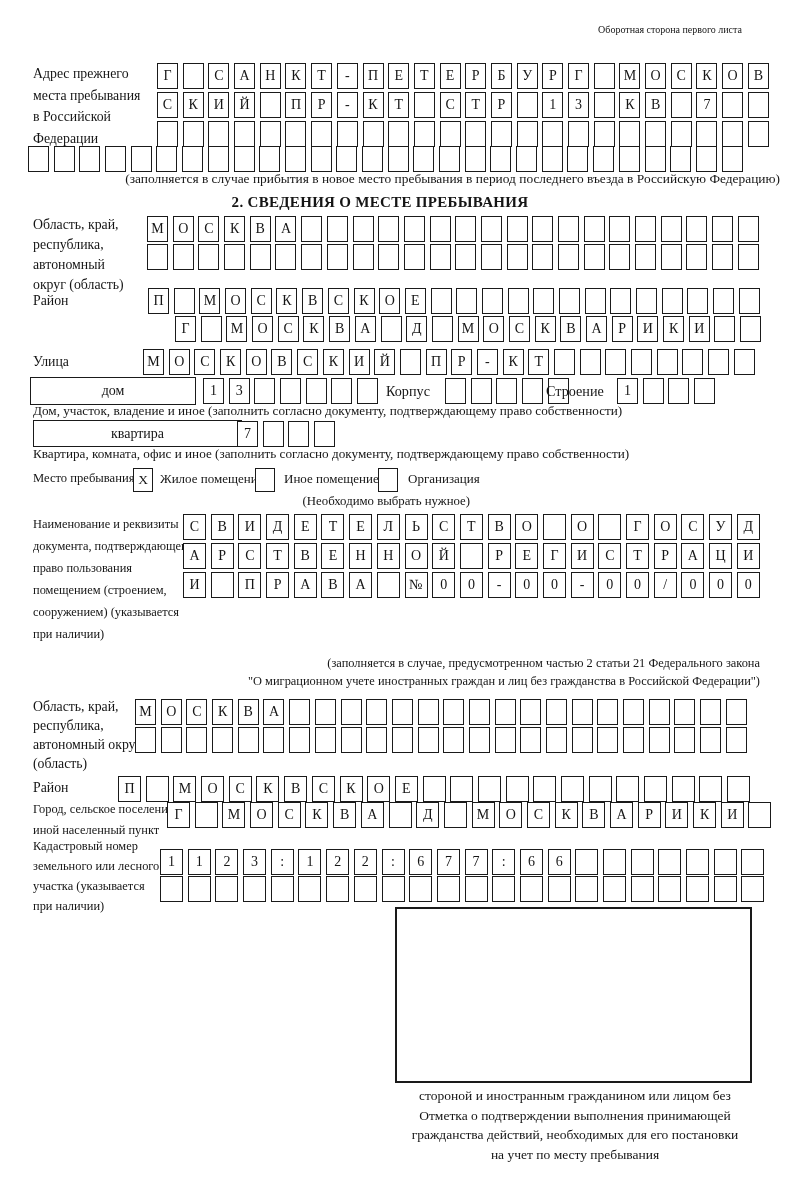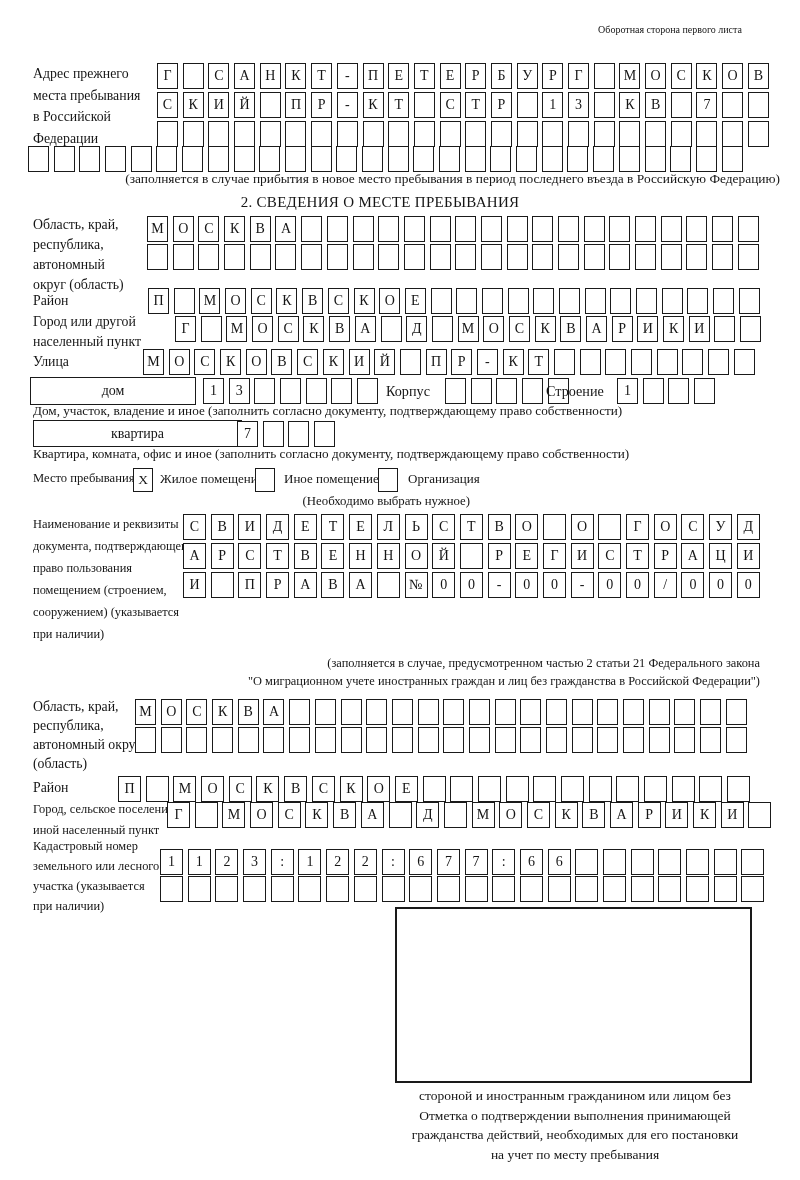--- a/index.html
+++ b/index.html
@@ -3,21 +3,21 @@
 <meta charset="utf-8">
 <style>
   html,body{margin:0;padding:0;background:#fff;}
   .page{position:relative;width:800px;height:1180px;background:#ffffff;
         font-family:"Liberation Serif",serif;color:#151515;overflow:hidden;}
   .abs{position:absolute;}
   .lbl{font-size:13.8px;line-height:20px;white-space:nowrap;}
   .lbl.sm{font-size:12.4px;}
   .cap{font-size:13.2px;white-space:nowrap;}
   .note{font-size:13.4px;text-align:right;}
-  .hd{font-weight:normal;font-size:15px;text-align:center;letter-spacing:.3px;}
+  .hd{font-weight:bold;font-size:15px;text-align:center;letter-spacing:.3px;}
   .hd2{font-weight:bold;font-size:14.6px;text-align:center;}
   .title{font-size:10px;white-space:nowrap;}
   .cells{display:flex;gap:4.7px;}
   .cell{box-sizing:border-box;flex:none;width:21px;height:26px;border:1.8px solid #1a1a1a;
         display:flex;align-items:center;justify-content:center;font-size:14px;background:#fff;}
   .wide .cell{width:23px;}
   .fieldbox{box-sizing:border-box;border:1.8px solid #1a1a1a;display:flex;align-items:center;
         justify-content:center;font-size:14px;background:#fff;}
   .chk{box-sizing:border-box;width:20px;height:24px;border:1.8px solid #1a1a1a;display:flex;
         align-items:center;justify-content:center;font-size:13.5px;background:#fff;}
@@ -230,24 +230,20 @@
       <span class="cell"></span>
       <span class="cell"></span>
       <span class="cell"></span>
       <span class="cell"></span>
       <span class="cell"></span>
       <span class="cell"></span>
       <span class="cell"></span>
       <span class="cell"></span>
     </div>
 
-  <div class="abs lbl" style="top:312px;left:33px;">
-    <div>Город или другой</div>
-    <div>населенный пункт</div>
-  </div>
   <div class="abs cells" style="top:316px;left:175px;">
       <span class="cell">Г</span>
       <span class="cell"></span>
       <span class="cell">М</span>
       <span class="cell">О</span>
       <span class="cell">С</span>
       <span class="cell">К</span>
       <span class="cell">В</span>
       <span class="cell">А</span>
       <span class="cell"></span>

